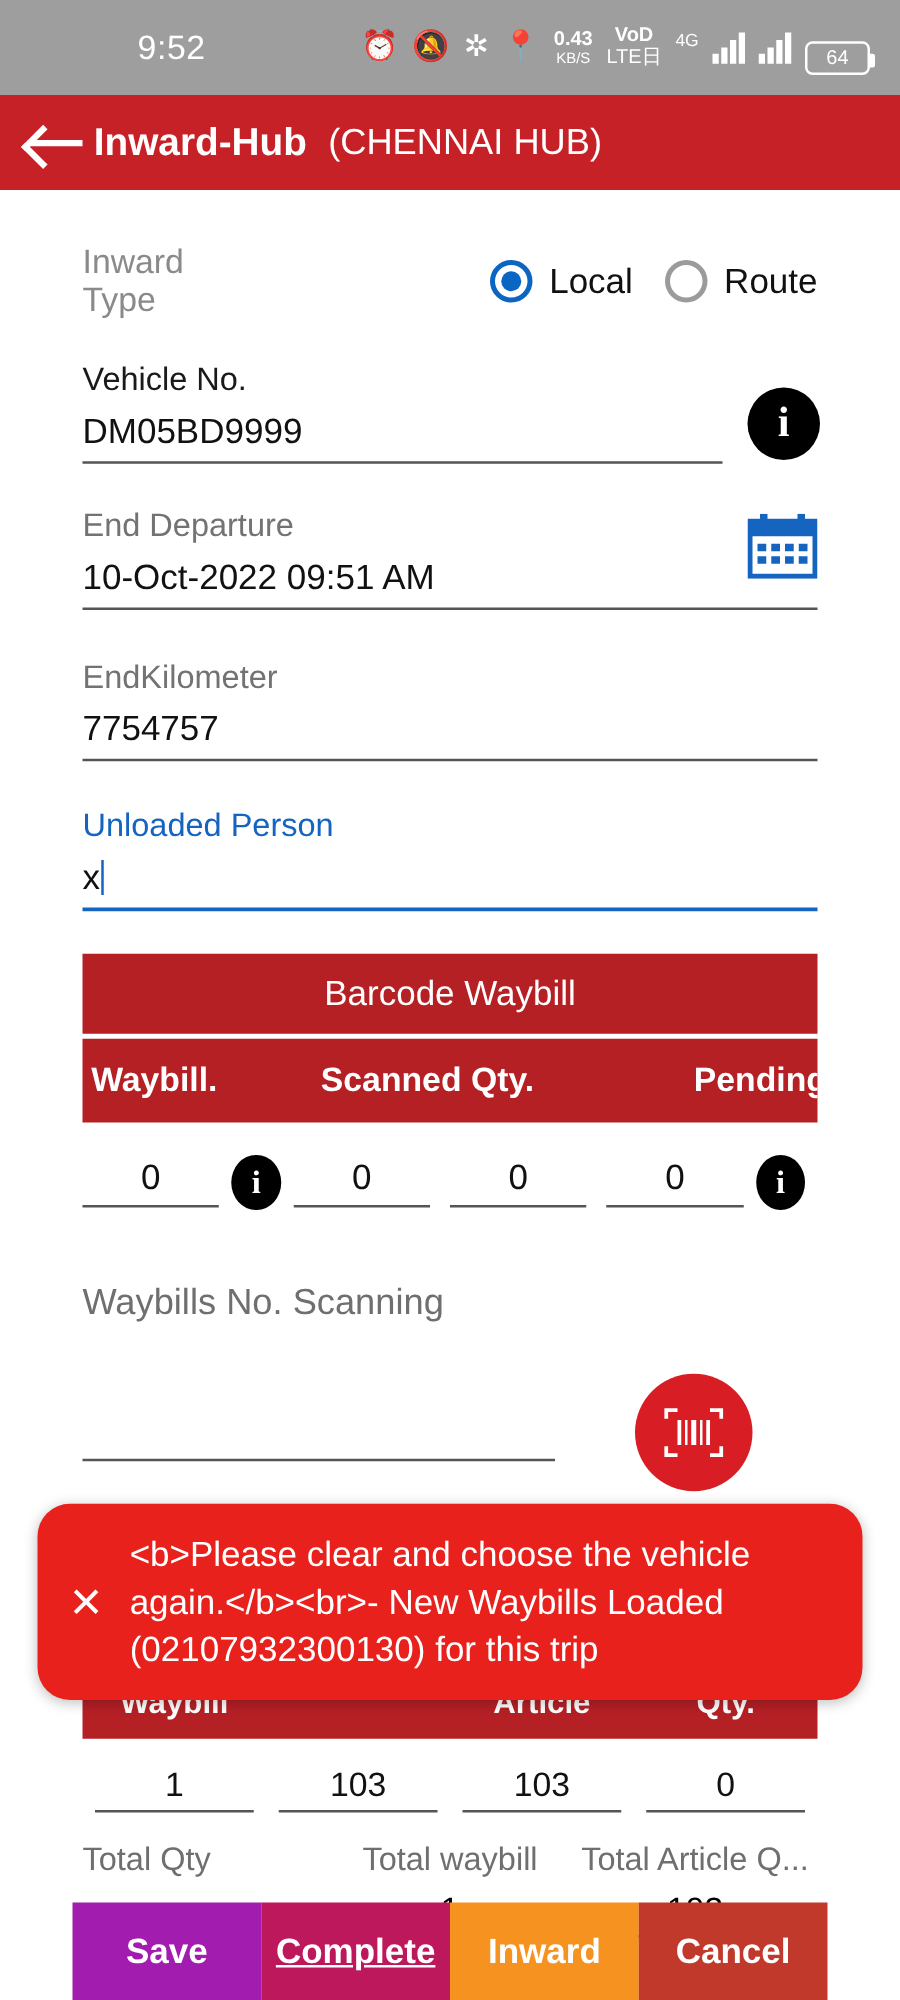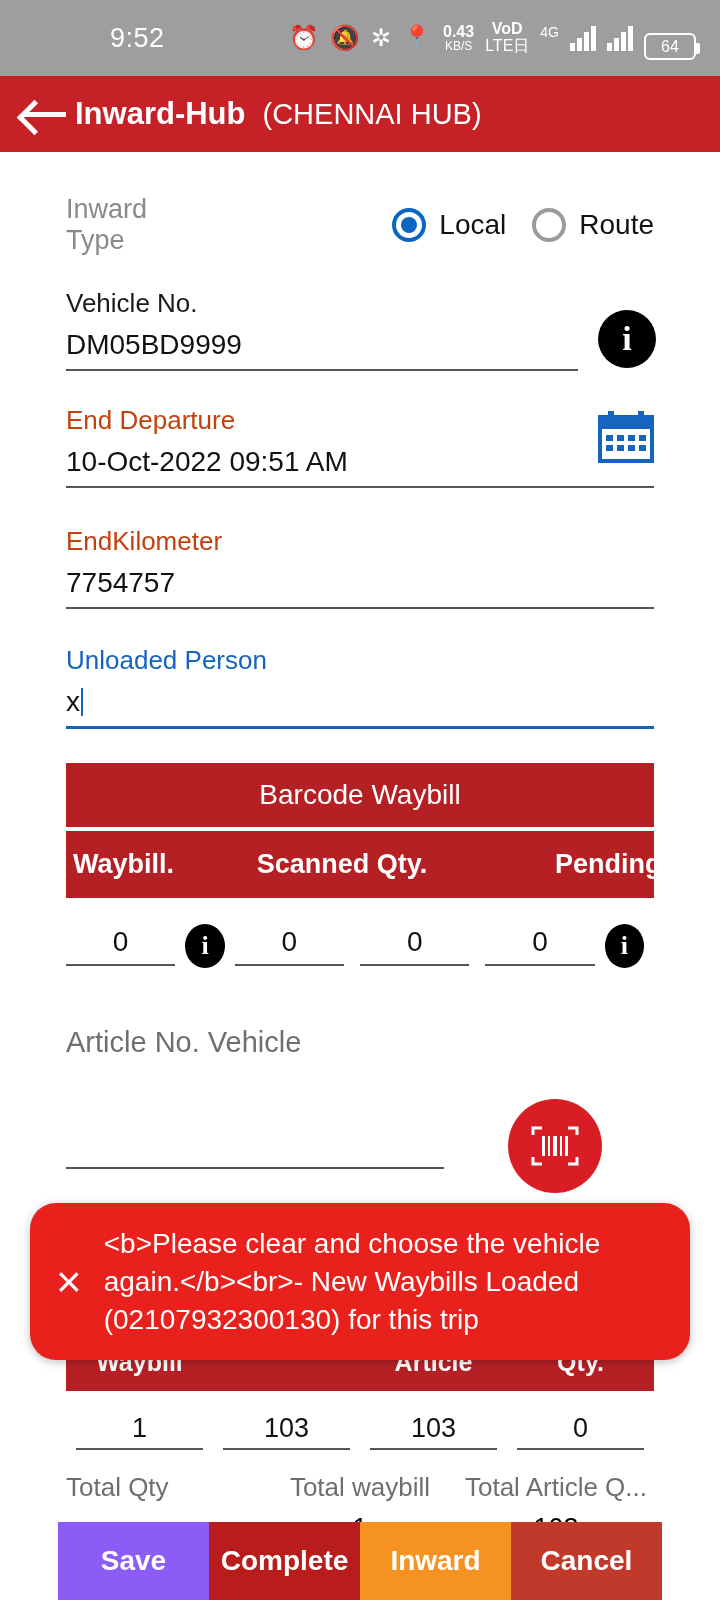--- a/index.html
+++ b/index.html
@@ -70,21 +70,21 @@
   .radio { display:flex; align-items:center; gap: 13px; }
   .dot {
     width: 34px; height: 34px; border-radius: 50%;
     border: 4px solid #9b9b9b; display:flex; align-items:center; justify-content:center;
   }
   .dot.on { border-color:#0a66c2; }
   .dot.on::after{ content:""; width:16px; height:16px; border-radius:50%; background:#0a66c2;}
   .radio span { font-size: 28px; color:#111; }
 
   .field { margin-top: 28px; position: relative; }
-  .field .cap { font-size: 26px; color:#c2410c; }
+  .field .cap { font-size: 26px; color:#737373; }
   .field .cap.dark { color:#1a1a1a; }
   .field .cap.blue { color:#1565c0; }
   .field .val {
     font-size: 28px; color:#111; padding: 10px 0 8px 0;
     border-bottom: 2px solid #555; min-height: 46px;
   }
   .field .val.focus { border-bottom: 3px solid #1565c0; }
   .caret { display:inline-block; width:2px; height:28px; background:#1565c0;
            vertical-align:-5px; margin-left:1px; }
 
@@ -166,22 +166,22 @@
 
   
   .bottom {
     position:absolute; left:0; bottom:0; width:720px; height: 78px;
     display:flex; padding: 0 58px;
   }
   .btn {
     flex:1; display:flex; align-items:center; justify-content:center;
     color:#fff; font-size: 28px; font-weight:700;
   }
-  .btn.save { background:#8b5cf6; }
-  .btn.complete { background:#b91c1c; }
+  .btn.save { background:#a21caf; }
+  .btn.complete { background:#be185d;text-decoration:underline; }
   .btn.cancel { background:#c0392b; }
   .btn.inward { background:#f59220; }
 </style>
 </head>
 <body>
 
 <div class="phone">
 
   <div class="statusbar">
     <div class="clock">9:52</div>
@@ -285,21 +285,21 @@
 
     <div class="qty-row">
       <div class="qty-cell">0</div>
       <div class="mini-info">i</div>
       <div class="qty-cell">0</div>
       <div class="qty-cell" style="margin-left:16px;">0</div>
       <div class="qty-cell" style="margin-left:16px;">0</div>
       <div class="mini-info">i</div>
     </div>
 
-    <div class="scan-label">Article No. Vehicle</div>
+    <div class="scan-label">Waybills No. Scanning</div>
     <div class="scan-row">
       <div class="scan-input"></div>
       <div class="scan-fab">
         <svg width="48" height="42" viewBox="0 0 48 42">
           <g stroke="#fff" stroke-width="3" fill="none">
             <path d="M2 10 V3 H11"></path>
               <path d="M46 10 V3 H37"></path>
             <path d="M2 32 V39 H11"></path>
               <path d="M46 32 V39 H37"></path>
           </g>

